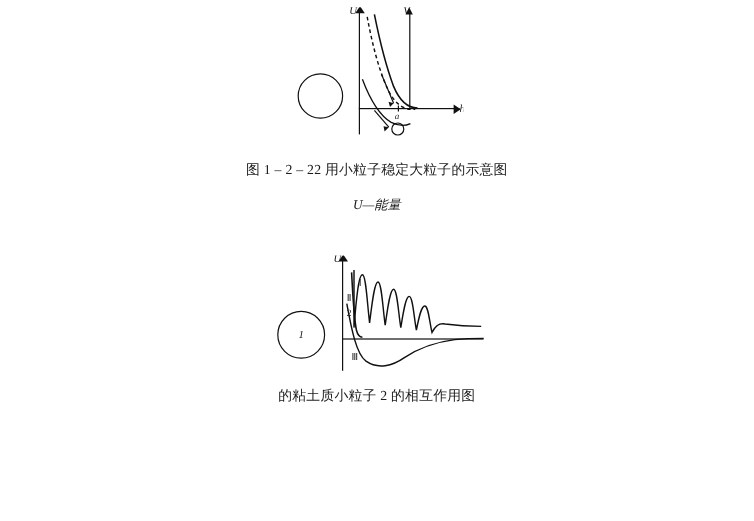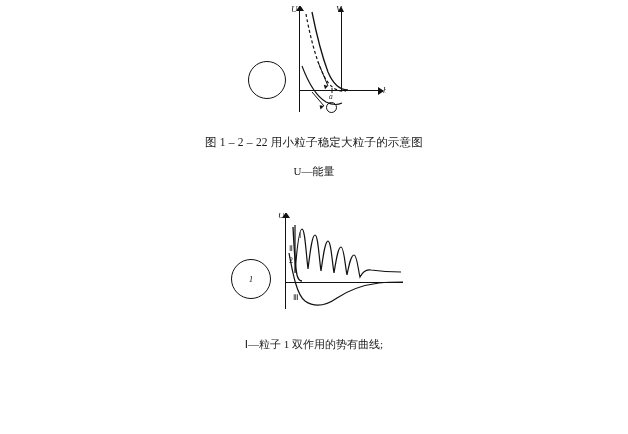--- a/index.html
+++ b/index.html
@@ -32,20 +32,21 @@
   .caption {
     text-align: left;
     font-size: 11.5px;
     line-height: 1.5;
     letter-spacing: 0.2px;
   }
   .caption-sub {
     text-align: left;
     font-size: 11px;
     line-height: 1.6;
+    font-style: italic;
   }
   .it {
     font-style: italic;
     font-family: "Liberation Serif", serif;
   }
 
   
   #fig1 {
     width: 144px;
     height: 114px;
@@ -307,20 +308,20 @@
       <div class="axisH"></div>
       <div class="bigcircle"></div>
       <div class="circ-lbl it">1</div>
       <div class="lbl-U it">U</div>
       <div class="roman-I">Ⅰ</div>
       <div class="roman-II">Ⅱ</div>
       <div class="roman-III">Ⅲ</div>
       <div class="num2">2</div>
     </div>
 
+    <div class="caption cap2b">的粘土质小粒子 2 的相互作用图</div>
 
     <div class="notes">
-      <div class="caption-sub">Ⅰ—粒子 1 双作用的势有曲线;</div>
 
     </div>
   </div>
 
 </div>
 
 </body></html>

